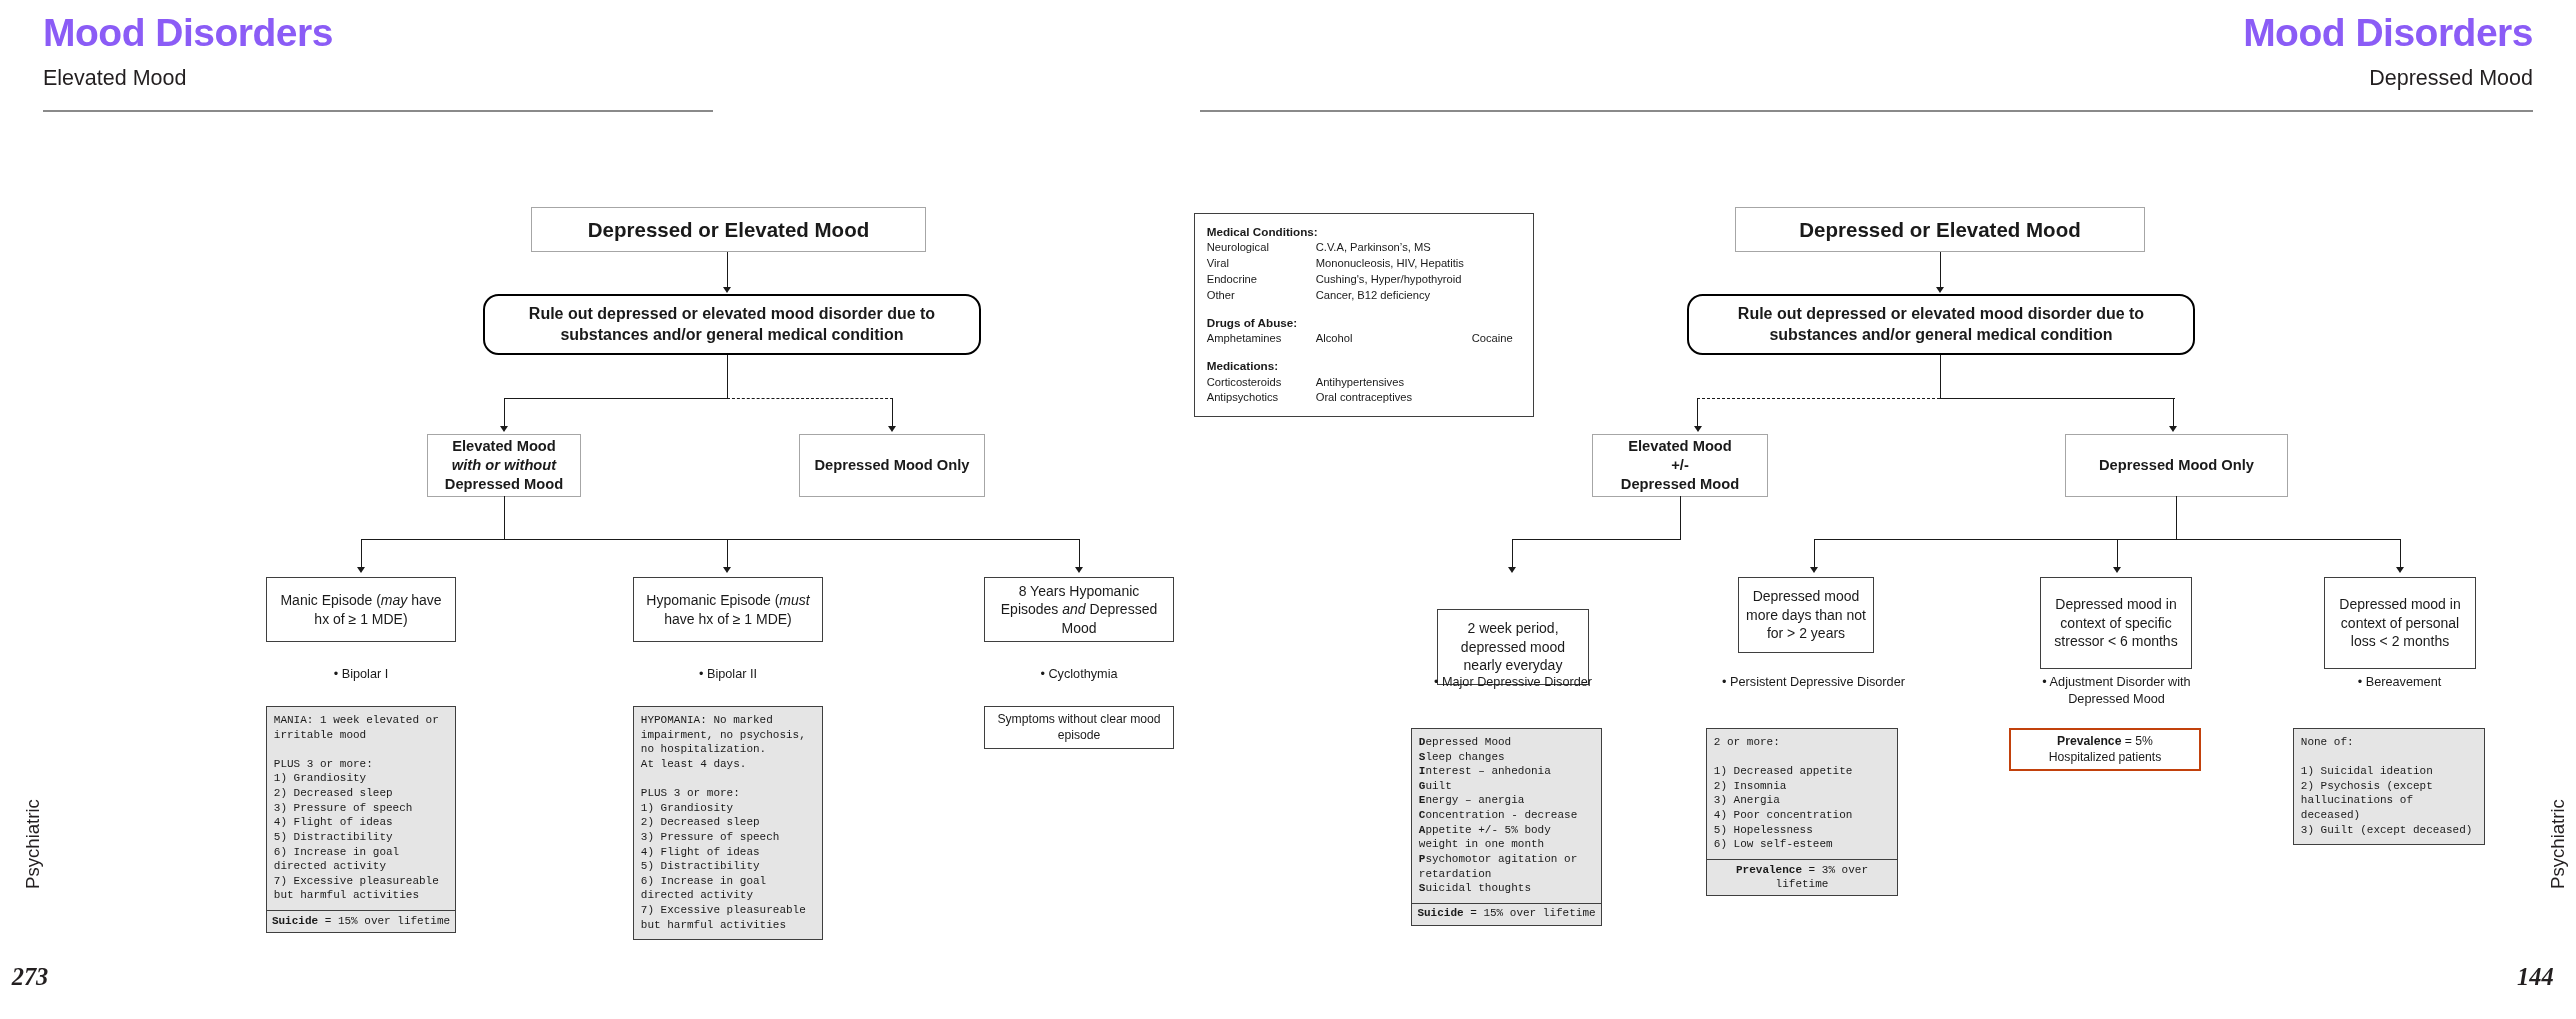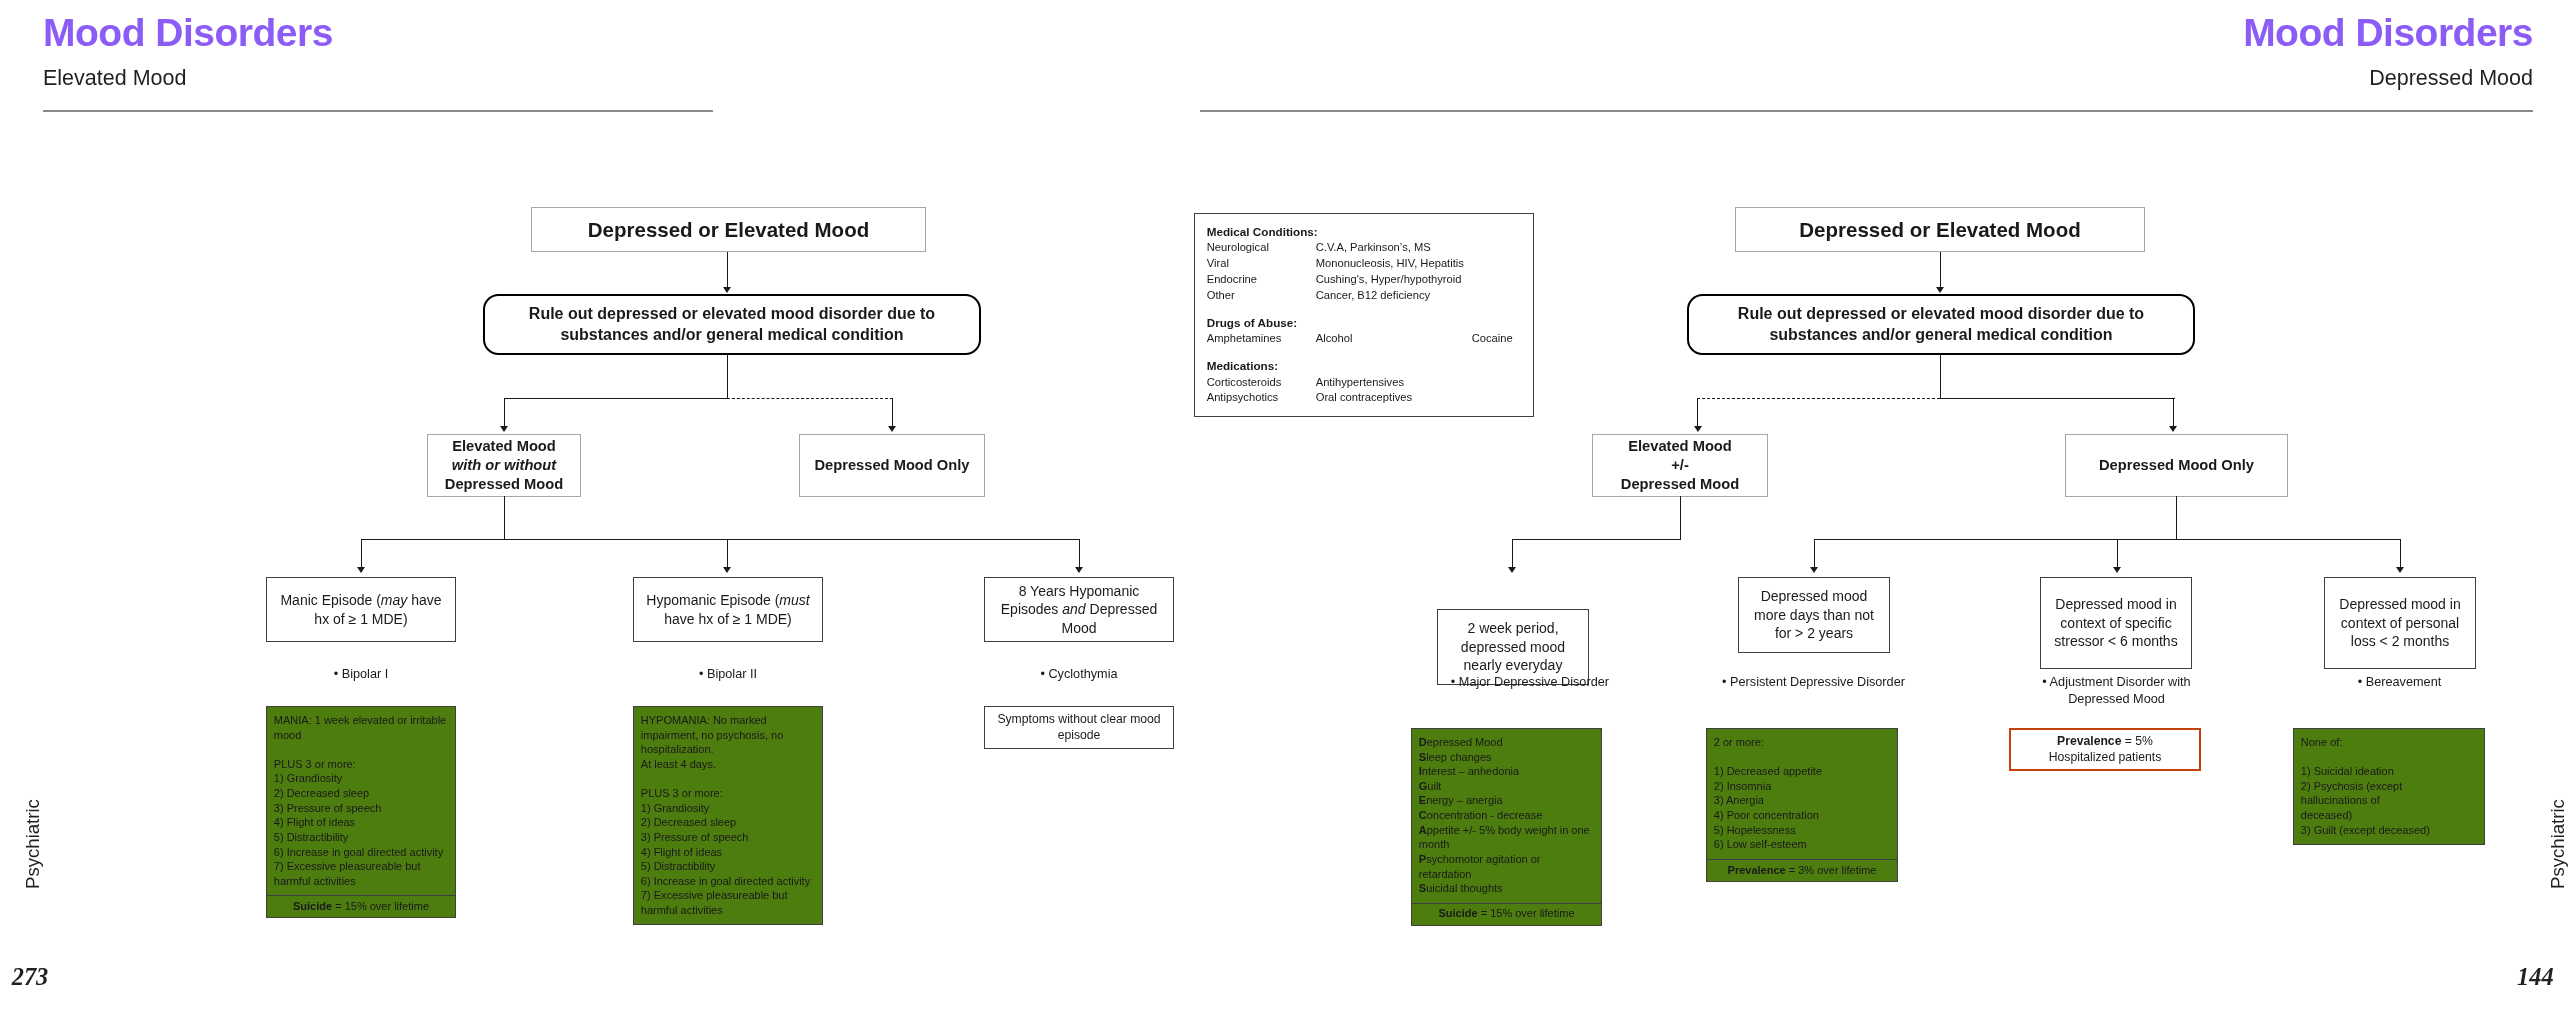--- a/index.html
+++ b/index.html
@@ -87,25 +87,26 @@
     position: absolute;
     text-align: center;
     font-size: 12.7px;
     line-height: 1.3;
     color: #1a1a1a;
   }
 
   
   .detail {
     position: absolute;
-    background: #4d7c0f;
+    background: #e5e5e5;
     border: 1.6px solid #3f3f3f;
     font-size: 11px;
     line-height: 1.33;
     color: #1a1a1a;
+    font-family: Liberation Mono, monospace;
   }
   .detail .body { padding: 5.9px 6.8px 6.8px 6.8px; white-space: pre-line; }
   .detail .foot {
     border-top: 1.6px solid #3f3f3f;
     text-align: center;
     padding: 2.9px 3.9px 3.9px 3.9px;
     font-size: 11px;
     line-height: 1.3;
   }
   .detail .foot b { font-weight: bold; }
@@ -348,23 +349,23 @@
   <div class="ln v" style="left:1814px; top:539px; height:31px;"></div>
   <div class="arrow" style="left:1810px; top:567px;"></div>
   <div class="ln v" style="left:2117px; top:539px; height:31px;"></div>
   <div class="arrow" style="left:2113px; top:567px;"></div>
   <div class="ln v" style="left:2400px; top:539px; height:31px;"></div>
   <div class="arrow" style="left:2396px; top:567px;"></div>
 
   <div class="node box-med" style="left:1437px; top:577px; width:152px; height:76px;margin-top:32px;">
     <div class="inner b-reg">2 week period, depressed mood nearly everyday</div>
   </div>
-  <div class="caption" style="left:1417px; top:674px; width:192px;text-align:right;">• Major Depressive Disorder</div>
-
-  <div class="node box-med" style="left:1738px; top:577px; width:152px; height:76px;">
+  <div class="caption" style="left:1417px; top:674px; width:192px;">• Major Depressive Disorder</div>
+
+  <div class="node box-med" style="left:1738px; top:577px; width:136px; height:76px;">
     <div class="inner b-reg">Depressed mood more days than not for &gt; 2 years</div>
   </div>
   <div class="caption" style="left:1716px; top:674px; width:195px;">• Persistent Depressive Disorder</div>
 
   <div class="node box-med" style="left:2040px; top:577px; width:152px; height:92px;">
     <div class="inner b-reg">Depressed mood in context of specific stressor &lt; 6 months</div>
   </div>
   <div class="caption" style="left:2013px; top:674px; width:207px;">• Adjustment Disorder with Depressed Mood</div>
 
   <div class="node box-med" style="left:2324px; top:577px; width:152px; height:92px;">

